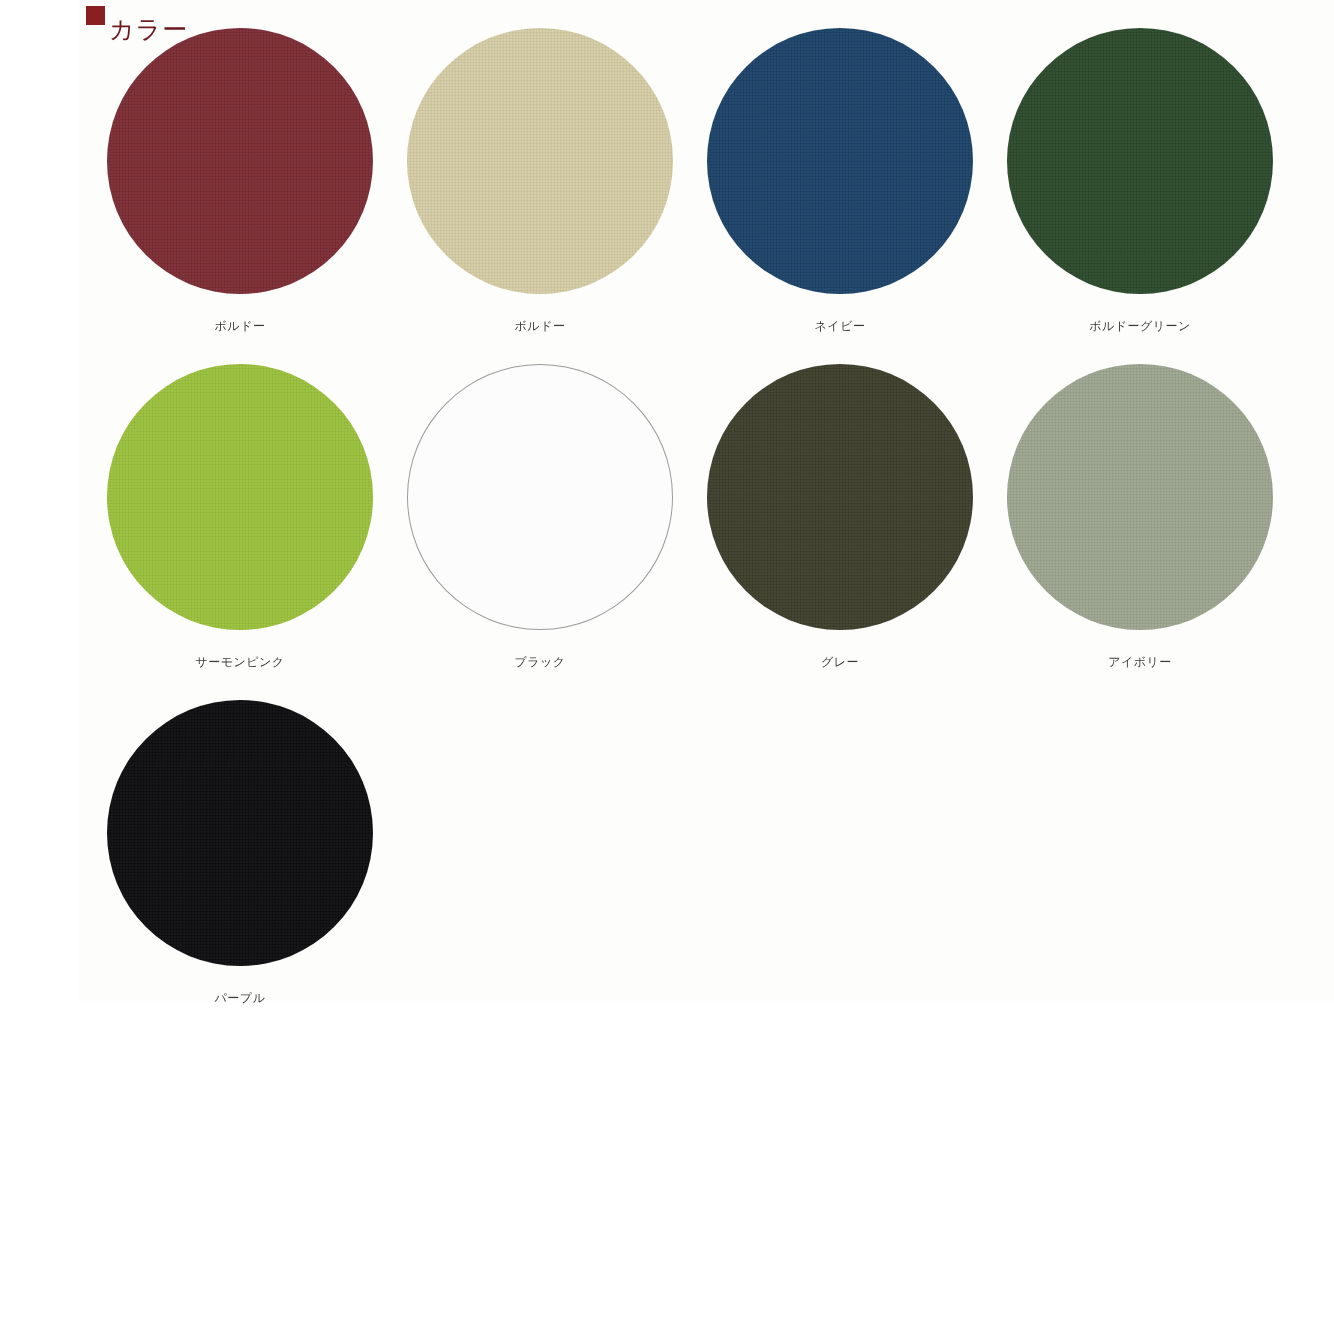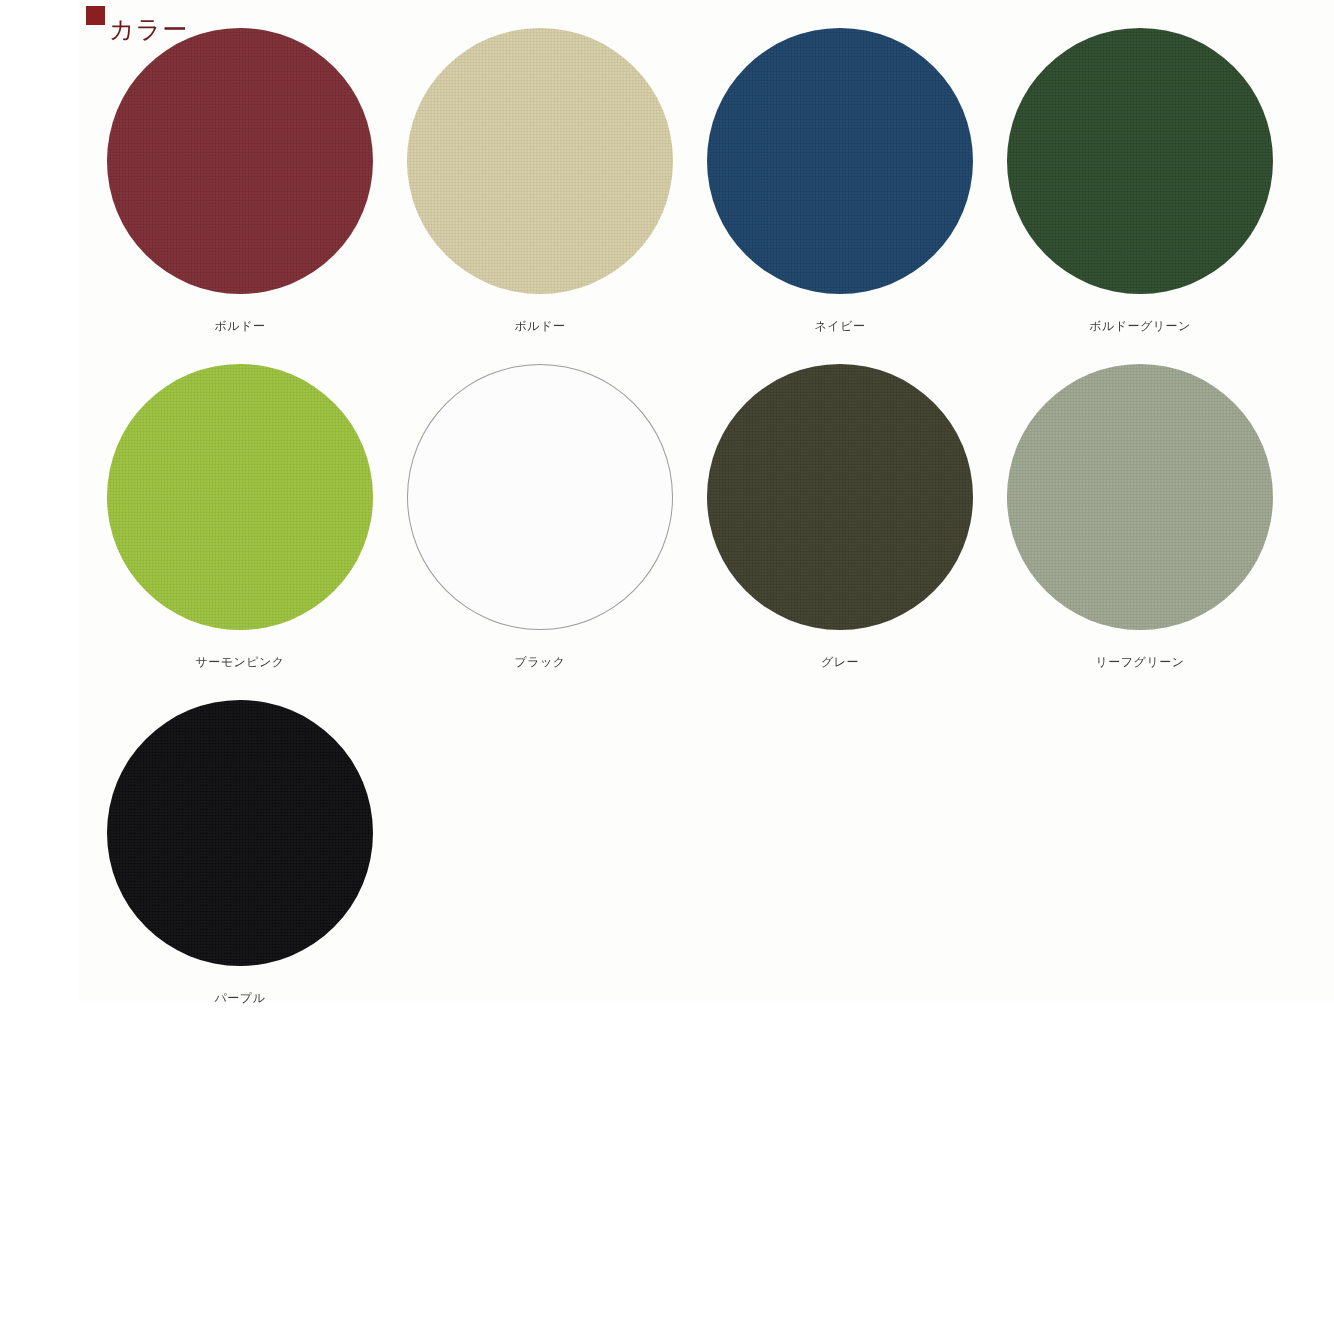--- a/index.html
+++ b/index.html
@@ -131,19 +131,19 @@
     <div class="swatch-cell">
       <div class="swatch-disc outlined" style="background-color: rgb(252, 252, 252);"></div>
       <div class="swatch-label">ブラック</div>
     </div>
     <div class="swatch-cell">
       <div class="swatch-disc" style="background-color: rgb(61, 62, 43);"></div>
       <div class="swatch-label">グレー</div>
     </div>
     <div class="swatch-cell">
       <div class="swatch-disc" style="background-color: rgb(156, 165, 143);"></div>
-      <div class="swatch-label">リーフグリーン</div>
+      <div class="swatch-label">アイボリー</div>
     </div>
     <div class="swatch-cell">
       <div class="swatch-disc" style="background-color: rgb(13, 13, 16);"></div>
       <div class="swatch-label">パープル</div>
     </div>
   </div>
 
 </body></html>

